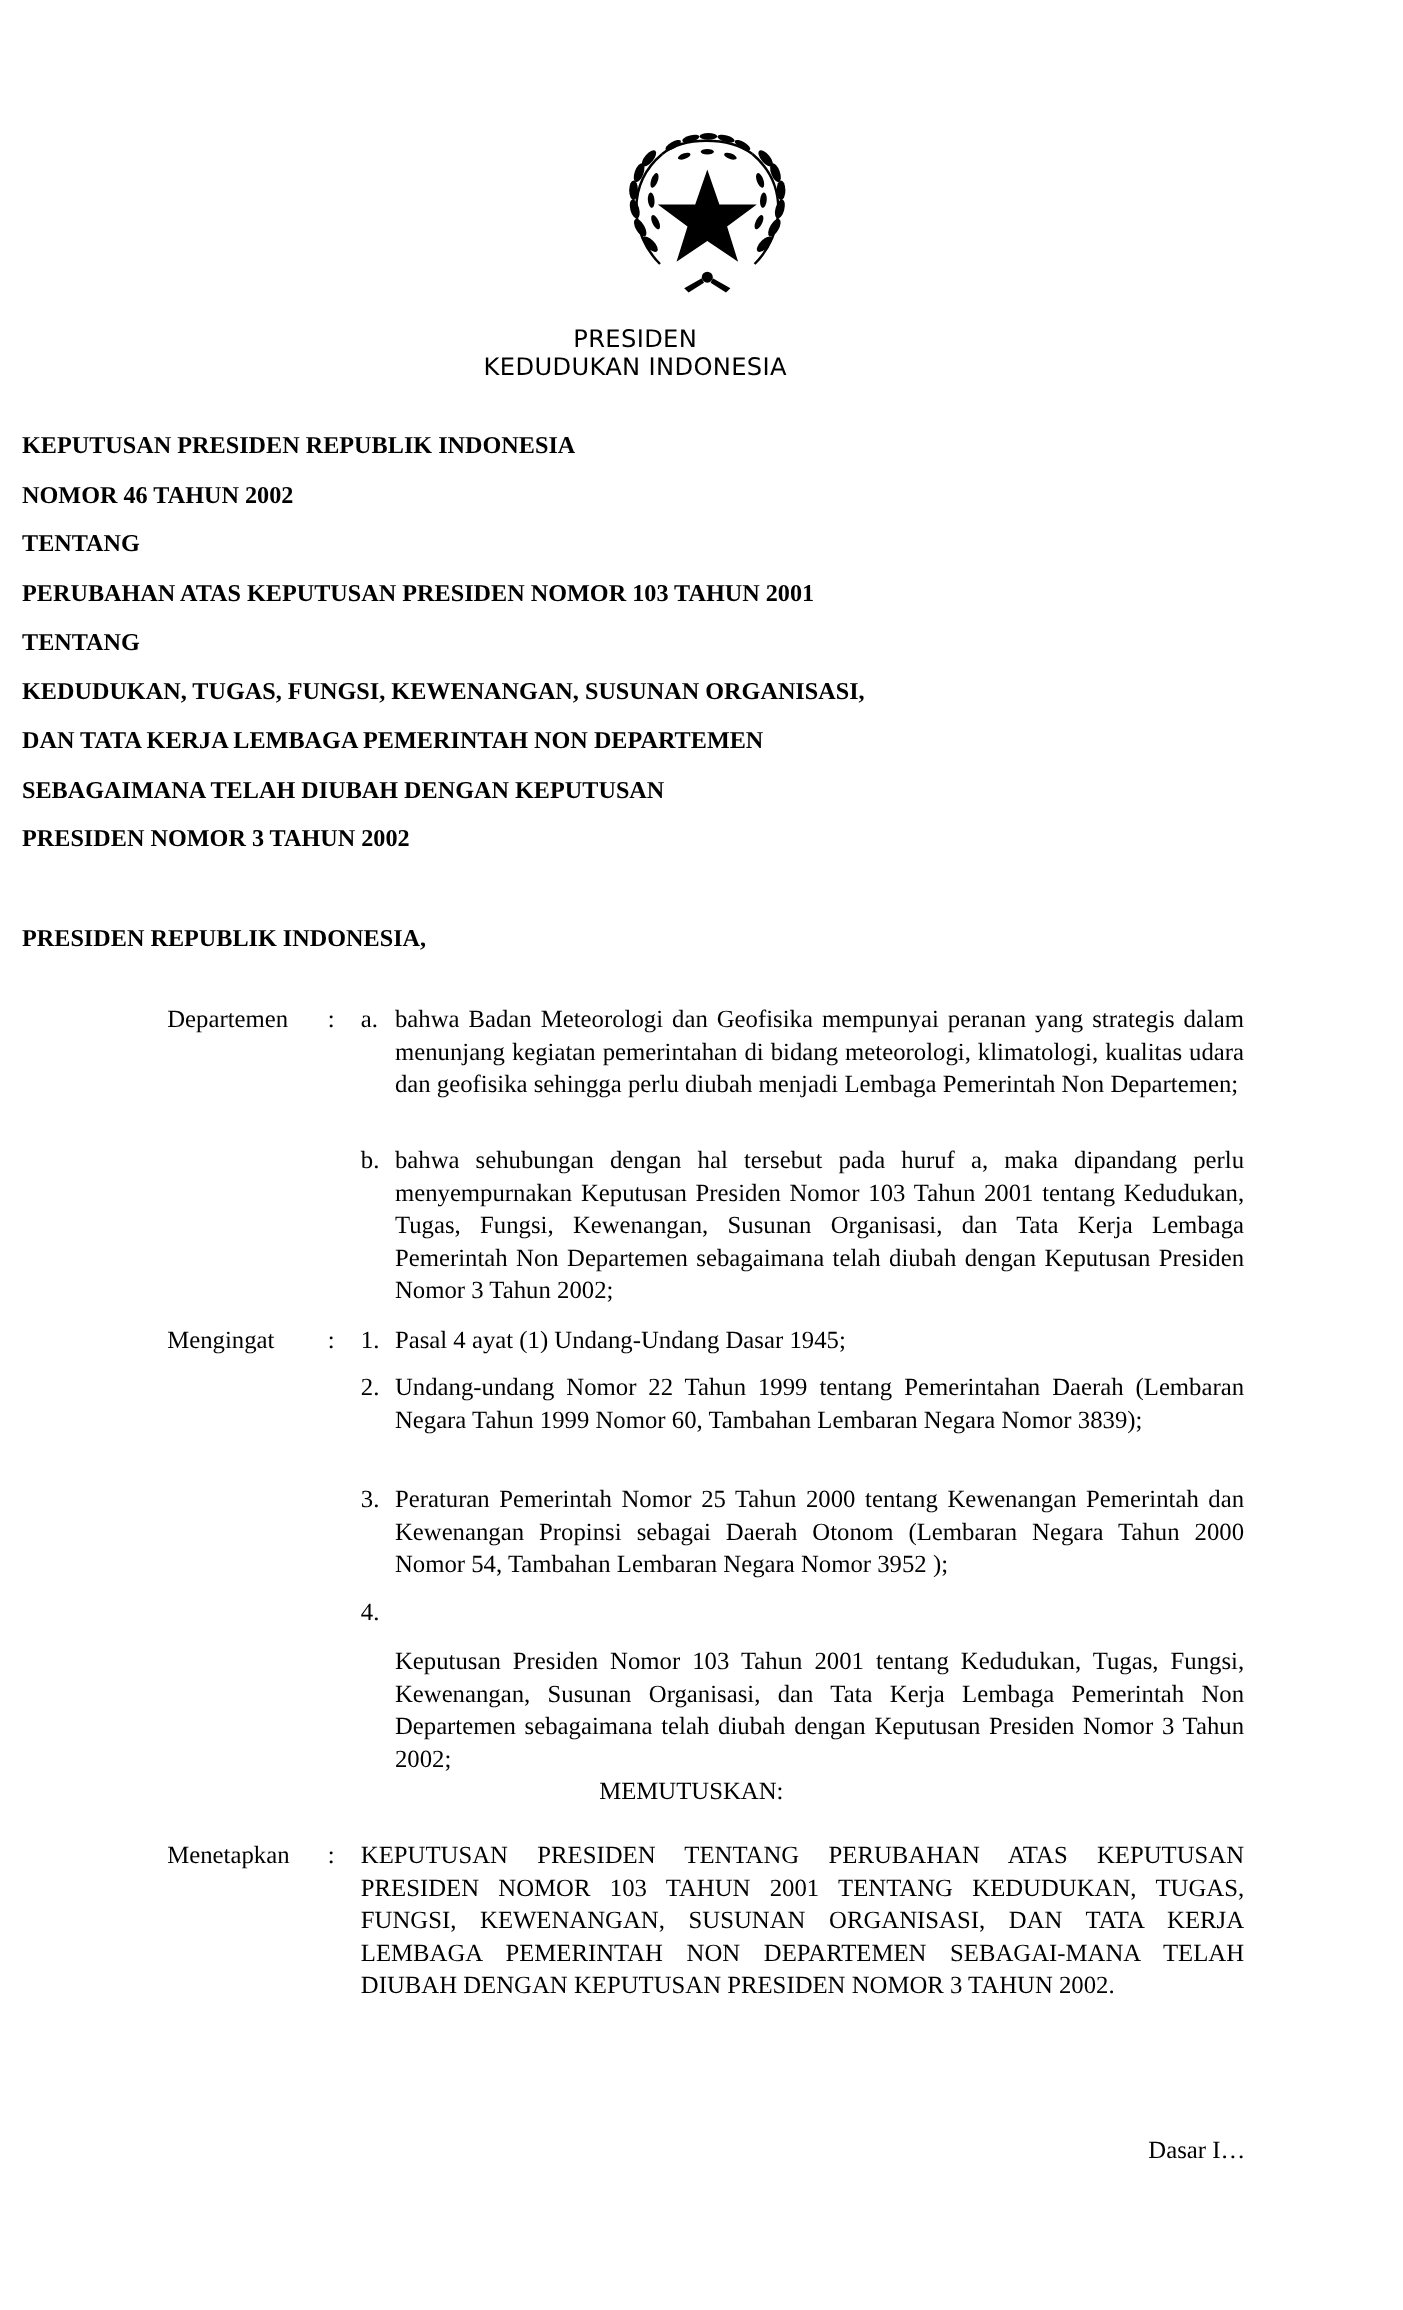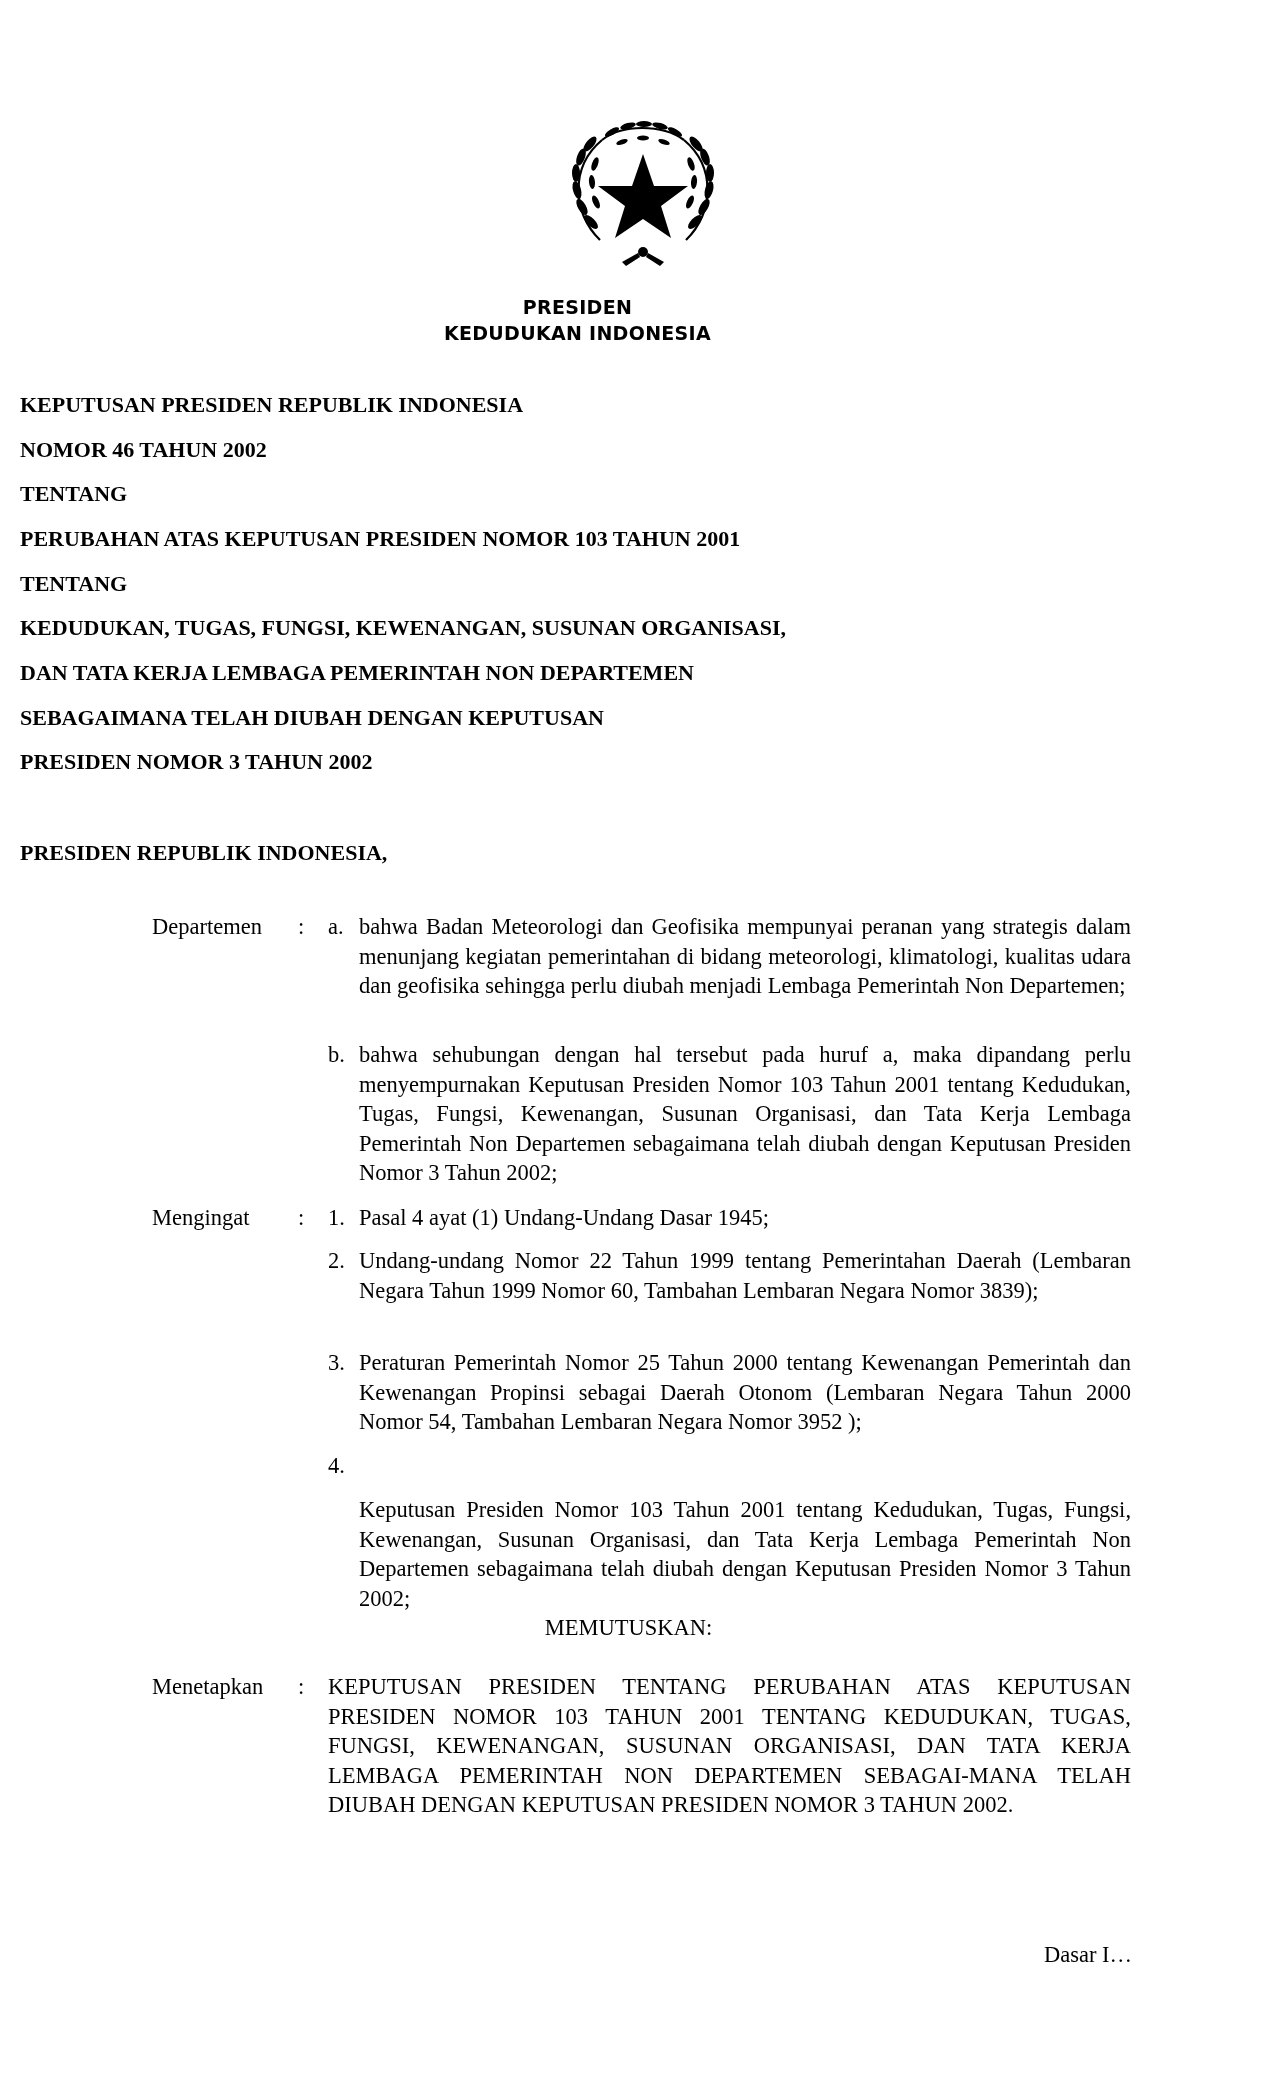--- a/index.html
+++ b/index.html
@@ -1,18 +1,18 @@
 <!DOCTYPE html>
 <html><head>
 <meta charset="utf-8">
 <style>
   html, body { margin: 0; padding: 0; background: #ffffff; }
   body { width: 1275px; height: 2100px; position: relative; overflow: hidden; color: #000; font-family: "Liberation Serif", "DejaVu Serif", serif; }
   .emblem { position: absolute; left: 562px; top: 112px; width: 162px; height: 162px; }
-  .head-sub { position: absolute; left: 0; width: 1155px; text-align: center; font-family: "DejaVu Sans", "Liberation Sans", sans-serif; font-size: 19px; letter-spacing: 0.3px; font-weight: bold; }
+  .head-sub { position: absolute; left: 0; width: 1155px; text-align: center; font-family: "DejaVu Sans", "Liberation Sans", sans-serif; font-size: 22px; letter-spacing: 0.3px; }
   .title-line { position: absolute; left: 0; width: 1275px; font-weight: bold; font-size: 22px; padding-left: 20px; }
   .txt { font-size: 22.5px; line-height: 29.6px; }
   .label { position: absolute; left: 152px; }
   .colon { position: absolute; left: 298px; }
   .marker { position: absolute; left: 328px; }
   .para { position: absolute; left: 359px; width: 772px; text-align: justify; text-align-last: left; font-family: Liberation Serif, serif; }
   .para-wide { position: absolute; left: 328px; width: 803px; text-align: justify; text-align-last: left; }
   .center { position: absolute; left: 0; width: 1257px; text-align: center; }
   .right { position: absolute; right: 143px; text-align: right; }
 </style>

